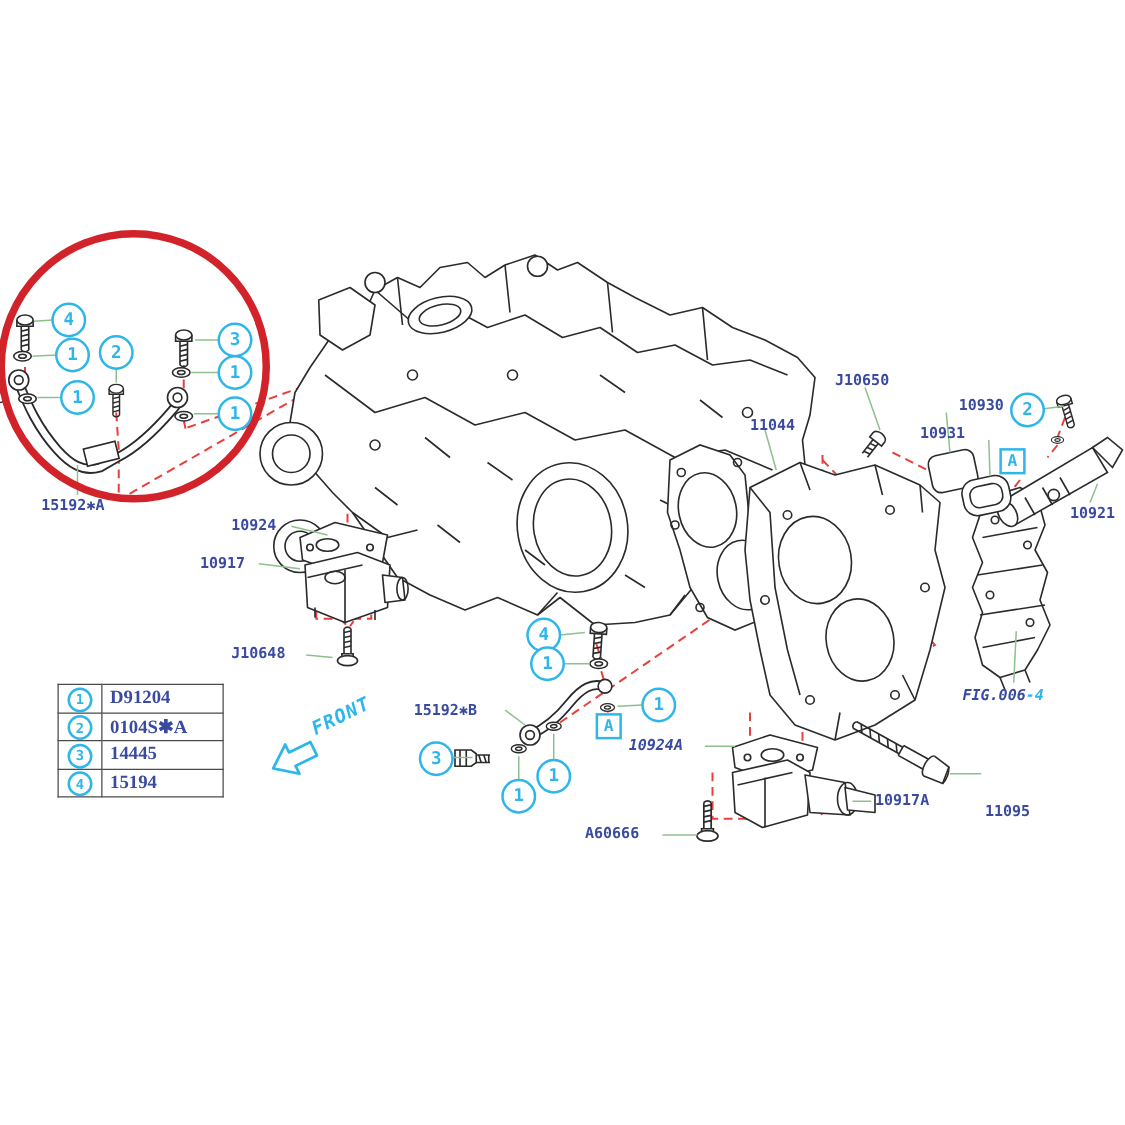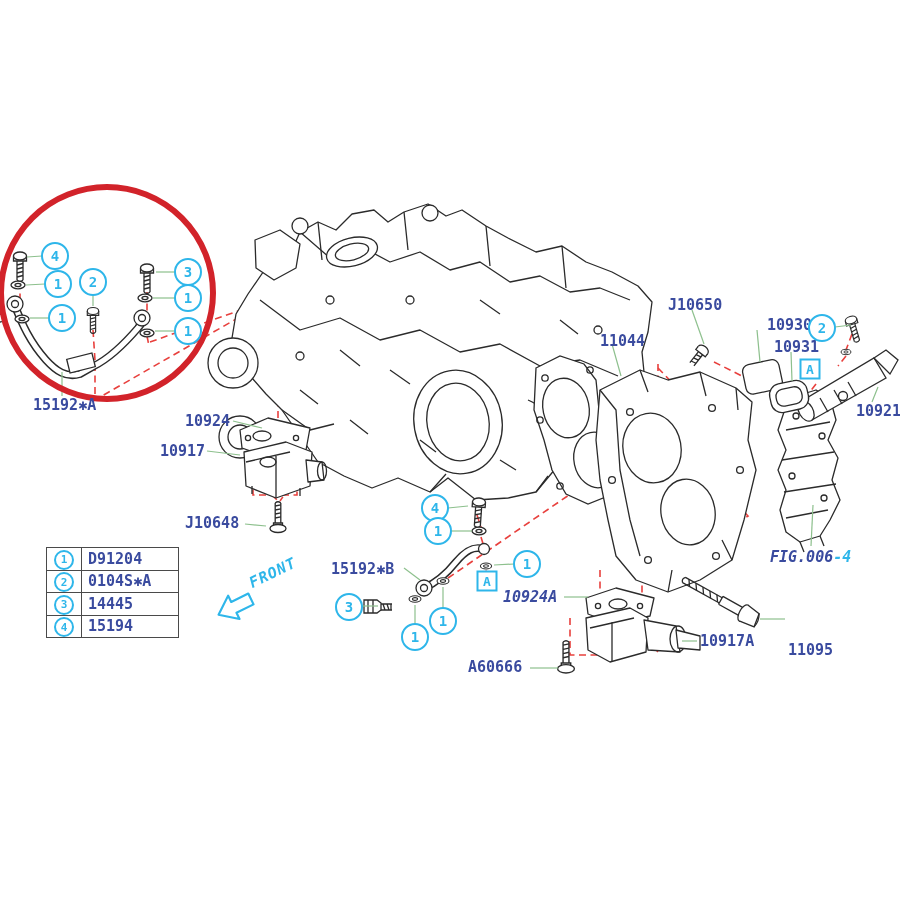--- a/index.html
+++ b/index.html
@@ -1,32 +1,32 @@
 <!DOCTYPE html>
 <html><head>
 <meta charset="utf-8">
 <style>
   html,body{margin:0;padding:0;background:#ffffff;}
   #canvas{position:relative;width:900px;height:900px;background:#fff;overflow:hidden;
           font-family:"DejaVu Sans Mono","Liberation Mono",monospace;}
   #art{position:absolute;left:0;top:0;}
   #overlay{position:absolute;left:0;top:0;width:900px;height:900px;}
-  .part-label{position:absolute;white-space:nowrap;font-weight:bold;font-size:15px;
+  .part-label{position:absolute;white-space:nowrap;font-weight:bold;font-size:12px;
               color:#3a4b9f;letter-spacing:0px;cursor:pointer;line-height:1;}
   .part-label .cyan-suffix{color:#2eb6ea;}
   .callout{position:absolute;width:24px;height:24px;border:2.6px solid #2eb6ea;border-radius:50%;
            background:#fff;color:#2eb6ea;display:flex;align-items:center;justify-content:center;
            font-size:14px;font-weight:bold;transform:translate(-50%,-50%);cursor:pointer;line-height:1;}
   .a-marker{position:absolute;width:17px;height:17px;border:2px solid #2eb6ea;background:#fff;
             color:#2eb6ea;display:flex;align-items:center;justify-content:center;
             font-size:13px;font-weight:bold;transform:translate(-50%,-50%);line-height:1;}
   #legend{position:absolute;left:46px;top:547px;border-collapse:collapse;}
   #legend td{border:1.6px solid #4a4a4a;padding:0 6px;height:19px;background:#fff;}
   #legend td.numcell{width:22px;text-align:center;}
-  #legend td.partcell{width:84px;font-weight:bold;font-size:15px;color:#3a4b9f;}
+  #legend td.partcell{width:84px;font-weight:bold;font-size:15px;color:#3a4b9f;font-family:Liberation Serif, serif;}
   .legend-circ{display:inline-flex;width:16px;height:16px;border:2px solid #2eb6ea;border-radius:50%;
                color:#2eb6ea;font-size:11px;font-weight:bold;align-items:center;justify-content:center;line-height:1;}
   #front-arrow{position:absolute;left:212px;top:578px;transform:rotate(-26deg);display:flex;
                align-items:flex-start;gap:2px;}
   #front-arrow .front-text{color:#2eb6ea;font-weight:bold;font-size:15px;font-style:italic;
                letter-spacing:1px;margin-top:-6px;}
 </style>
 </head>
 <body>
 
@@ -280,21 +280,21 @@
       <div class="part-label" style="left: 160px; top: 444px;"><span>10917</span></div>
       <div class="part-label" style="left: 185px; top: 516px;"><span>J10648</span></div>
       <div class="part-label" style="left: 331px; top: 562px;"><span>15192✱B</span></div>
       <div class="part-label" style="left: 503px; top: 590px; font-style: italic;"><span>10924A</span></div>
       <div class="part-label" style="left: 468px; top: 660px;"><span>A60666</span></div>
       <div class="part-label" style="left: 700px; top: 634px;"><span>10917A</span></div>
       <div class="part-label" style="left: 788px; top: 643px;"><span>11095</span></div>
       <div class="part-label" style="left: 600px; top: 334px;"><span>11044</span></div>
       <div class="part-label" style="left: 668px; top: 298px;"><span>J10650</span></div>
       <div class="part-label" style="left: 739px; top: 318px; margin-left: 28px;"><span>10930</span></div>
-      <div class="part-label" style="left: 774px; top: 340px;"><span>10931</span></div>
+      <div class="part-label" style="left: 736px; top: 340px;"><span>10931</span></div>
       <div class="part-label" style="left: 856px; top: 404px;"><span>10921</span></div>
       <div class="part-label" style="left: 770px; top: 550px; font-style: italic;"><span>FIG.006</span><span class="cyan-suffix">-4</span></div>
       <div class="callout" style="left: 55px; top: 256px;">
         <span>4</span>
       </div>
       <div class="callout" style="left: 58px; top: 284px;">
         <span>1</span>
       </div>
       <div class="callout" style="left: 93px; top: 282px;">
         <span>2</span>

